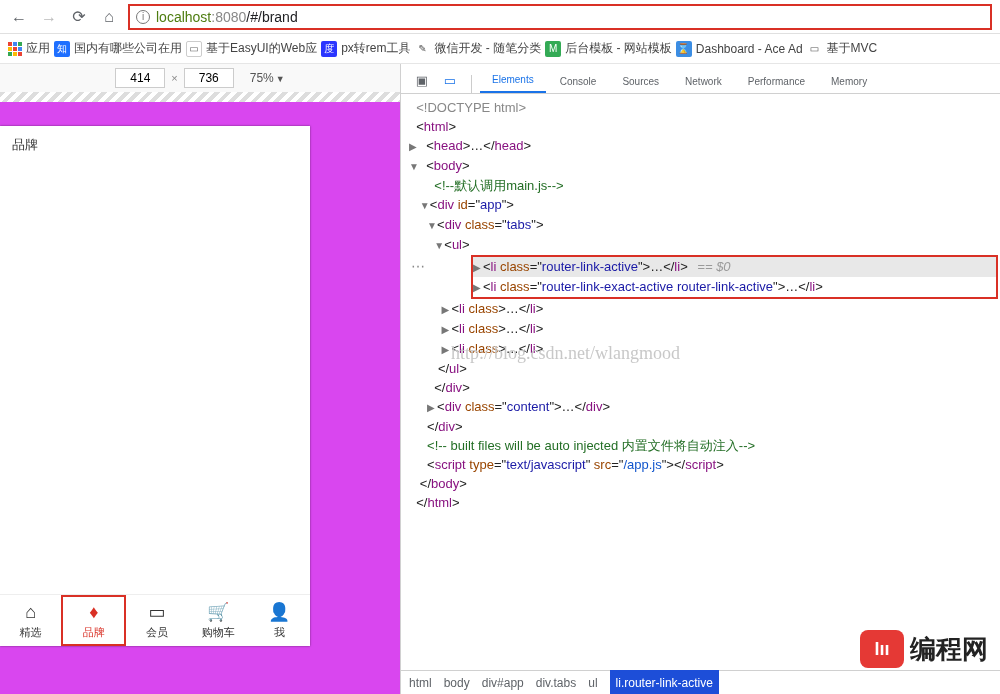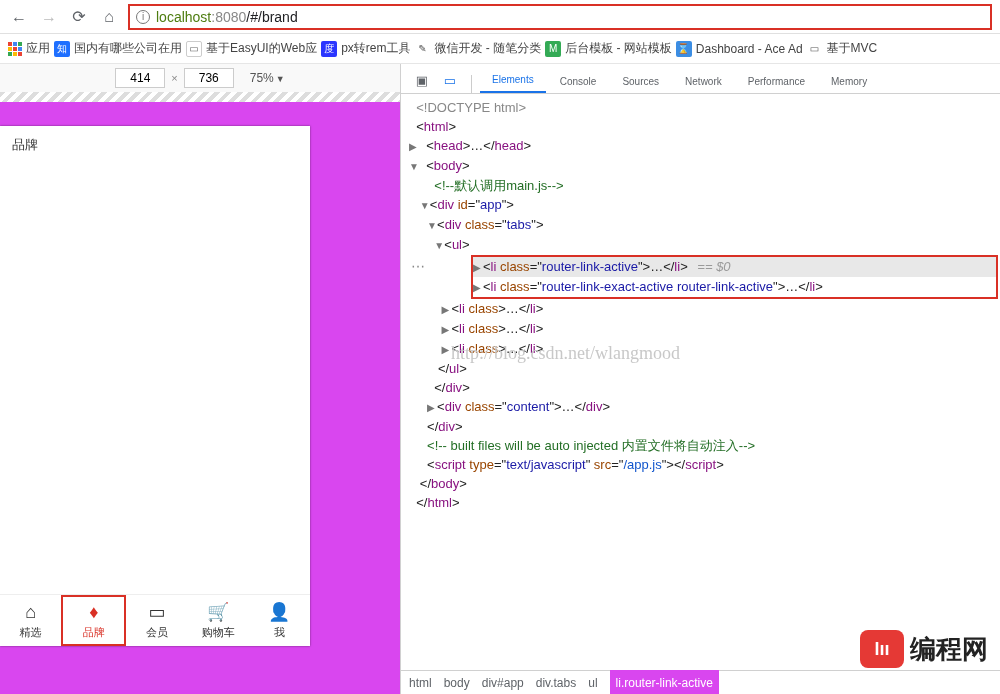--- a/index.html
+++ b/index.html
@@ -60,21 +60,21 @@
 .row{white-space:pre}
 .row .arr{display:inline-block;width:10px;color:#777;font-size:10px}
 .sel{background:#e8e8e8}
 .boxhi{border:2px solid #d93025;margin-right:2px}
 .row .eq0{color:#999;font-style:italic;margin-left:6px}
 .dots3{position:absolute;left:-2px;color:#888;font-size:14px;letter-spacing:1px}
 
 .watermark{position:absolute;left:50px;top:250px;color:#c8c8c8;font-size:18px;font-family:Liberation Serif, serif;pointer-events:none}
 
 .crumbs{height:24px;border-top:1px solid #d0d0d0;display:flex;align-items:center;padding:0 8px;font-size:12px;gap:12px;color:#5f6368}
-.crumbs .on{background:#d946ef;color:#fff;padding:6px 6px}
+.crumbs .on{background:#1d4ed8;color:#fff;padding:6px 6px}
 
 .logo-bcw{position:absolute;right:12px;bottom:26px;display:flex;align-items:center;gap:6px;font-size:26px;font-weight:bold;color:#222}
 .logo-bcw .sq{width:44px;height:38px;background:#e53935;color:#fff;display:flex;align-items:center;justify-content:center;font-size:18px;border-radius:8px}
 </style>
 </head>
 <body>
 
 <div class="chrome-bar">
   <div class="nav-btn">←</div>
   <div class="nav-btn dis">→</div>

